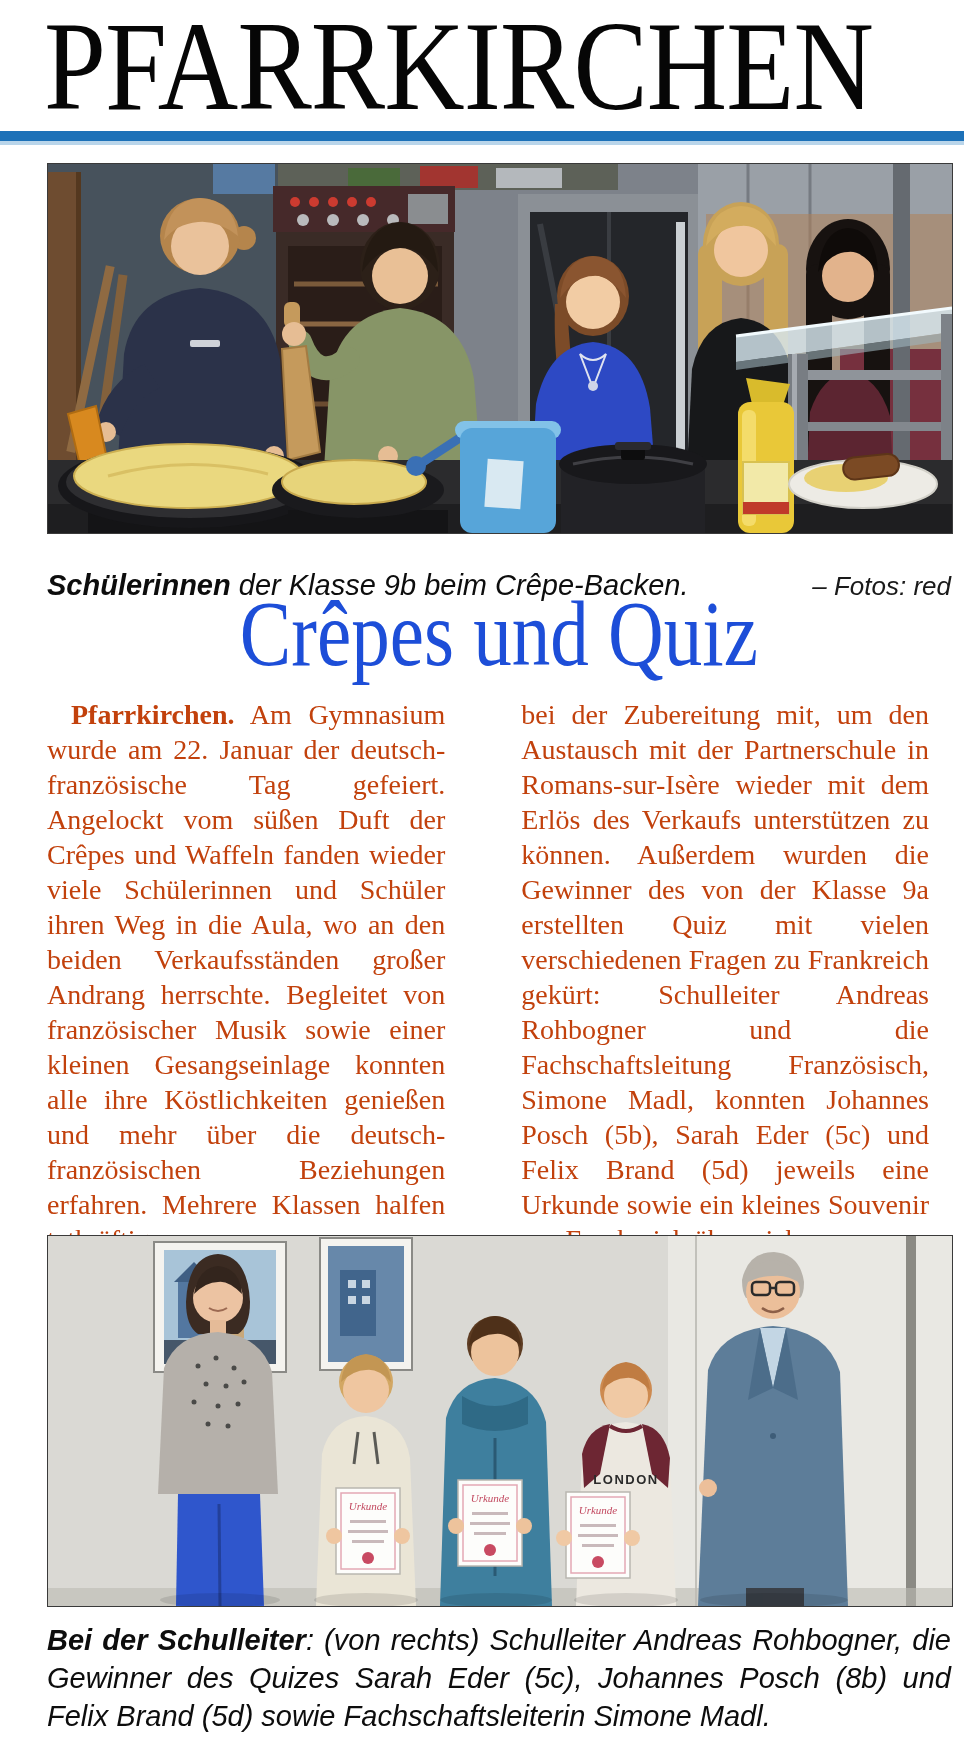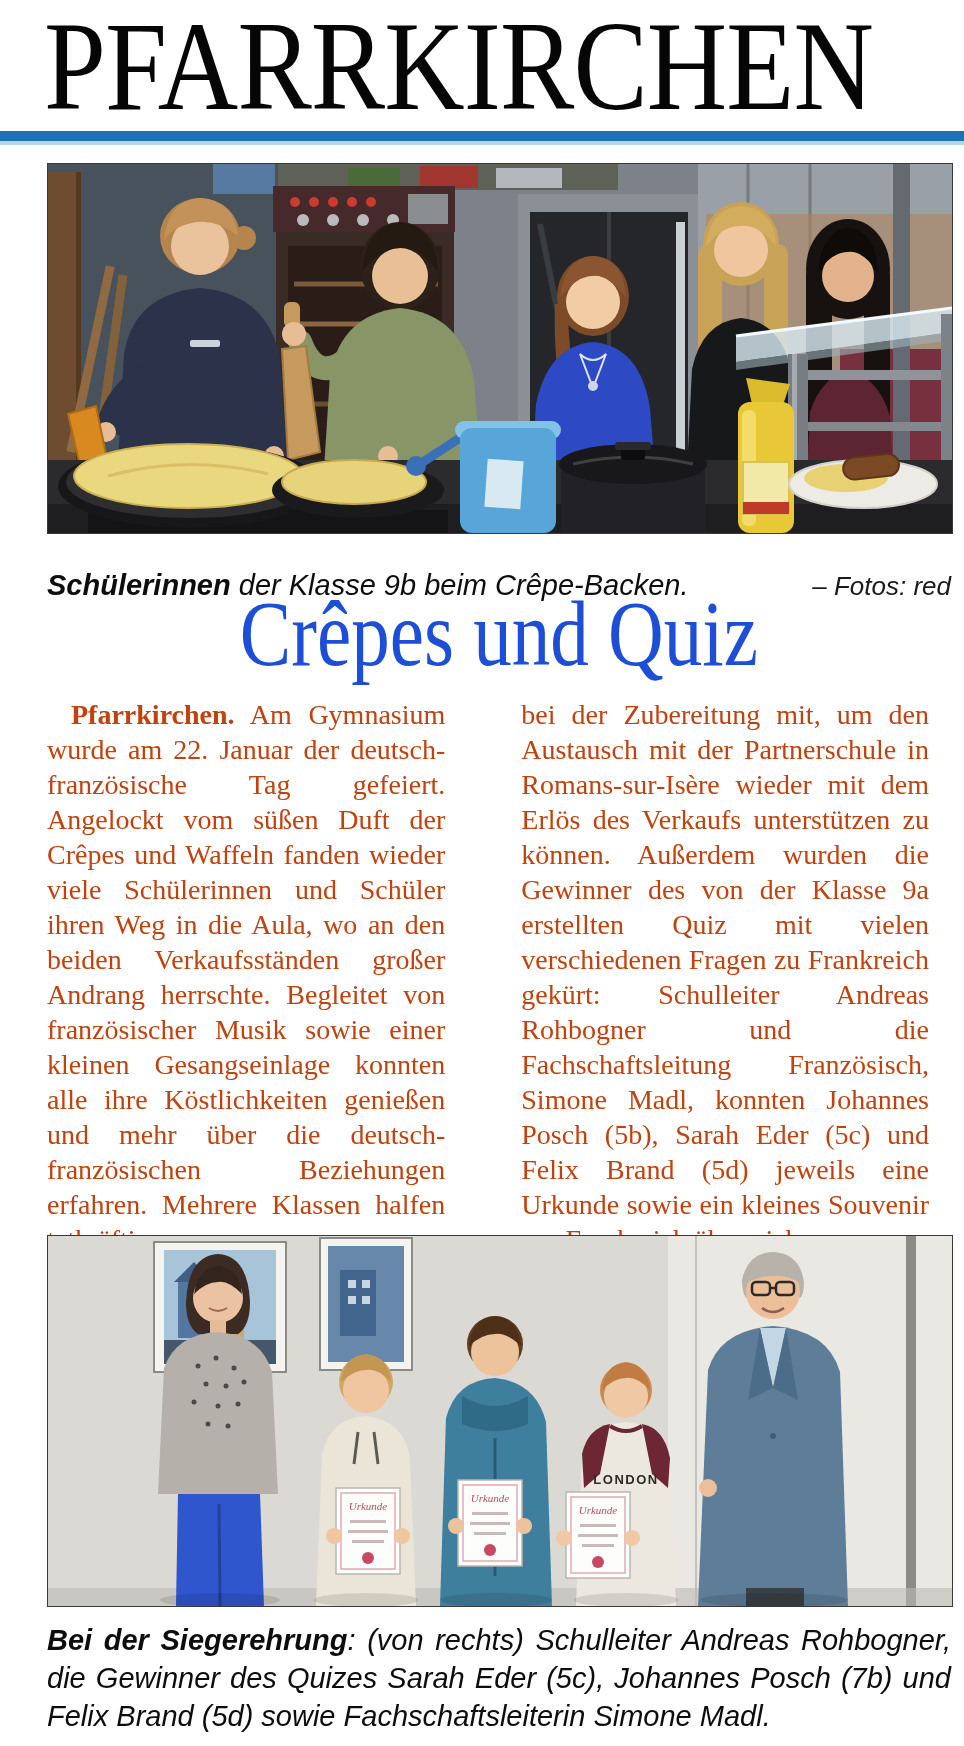--- a/index.html
+++ b/index.html
@@ -357,13 +357,13 @@
     <g fill="#000000" opacity="0.10">
       <ellipse cx="172" cy="364" rx="60" ry="7"></ellipse>
       <ellipse cx="318" cy="364" rx="52" ry="7"></ellipse>
       <ellipse cx="448" cy="364" rx="56" ry="7"></ellipse>
       <ellipse cx="578" cy="364" rx="52" ry="7"></ellipse>
       <ellipse cx="726" cy="364" rx="74" ry="7"></ellipse>
     </g>
   </svg>
 </div>
 
-<div class="caption" id="caption-bottom"><b>Bei der Siegerehrung</b><span>: (von rechts) Schulleiter Andreas Rohbogner, die Gewinner des Quizes Sarah Eder (5c), Johannes Posch (7b) und Felix Brand (5d) sowie Fachschaftsleiterin Simone Madl.</span></div>
+<div class="caption" id="caption-bottom"><b>Bei der Schulleiter</b><span>: (von rechts) Schulleiter Andreas Rohbogner, die Gewinner des Quizes Sarah Eder (5c), Johannes Posch (8b) und Felix Brand (5d) sowie Fachschaftsleiterin Simone Madl.</span></div>
 
 </body></html>

